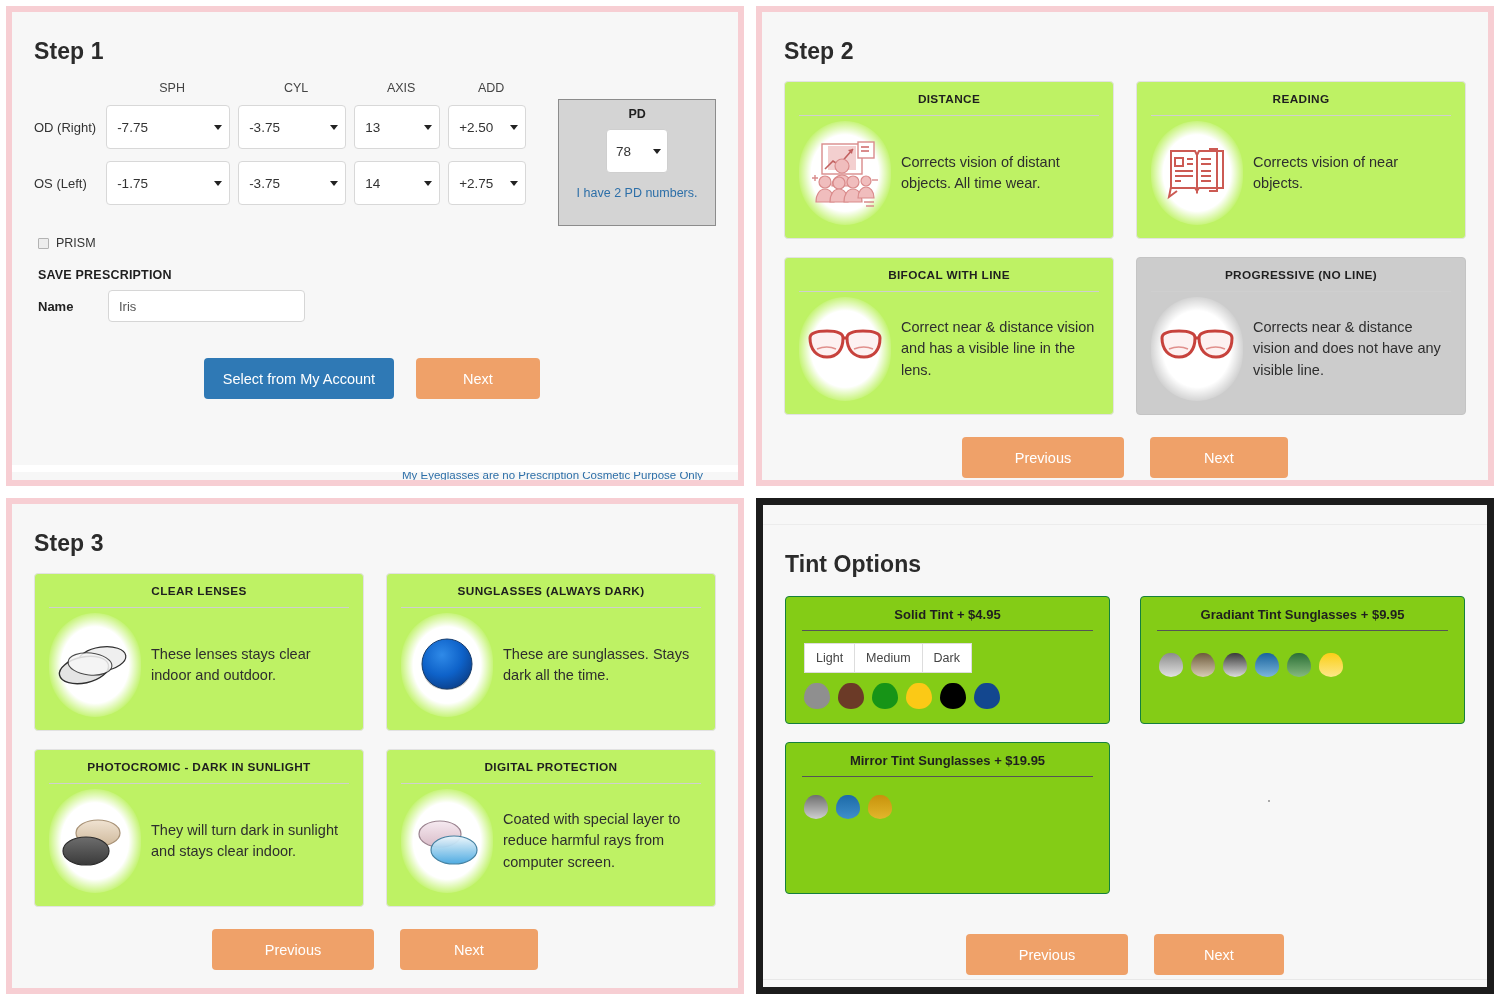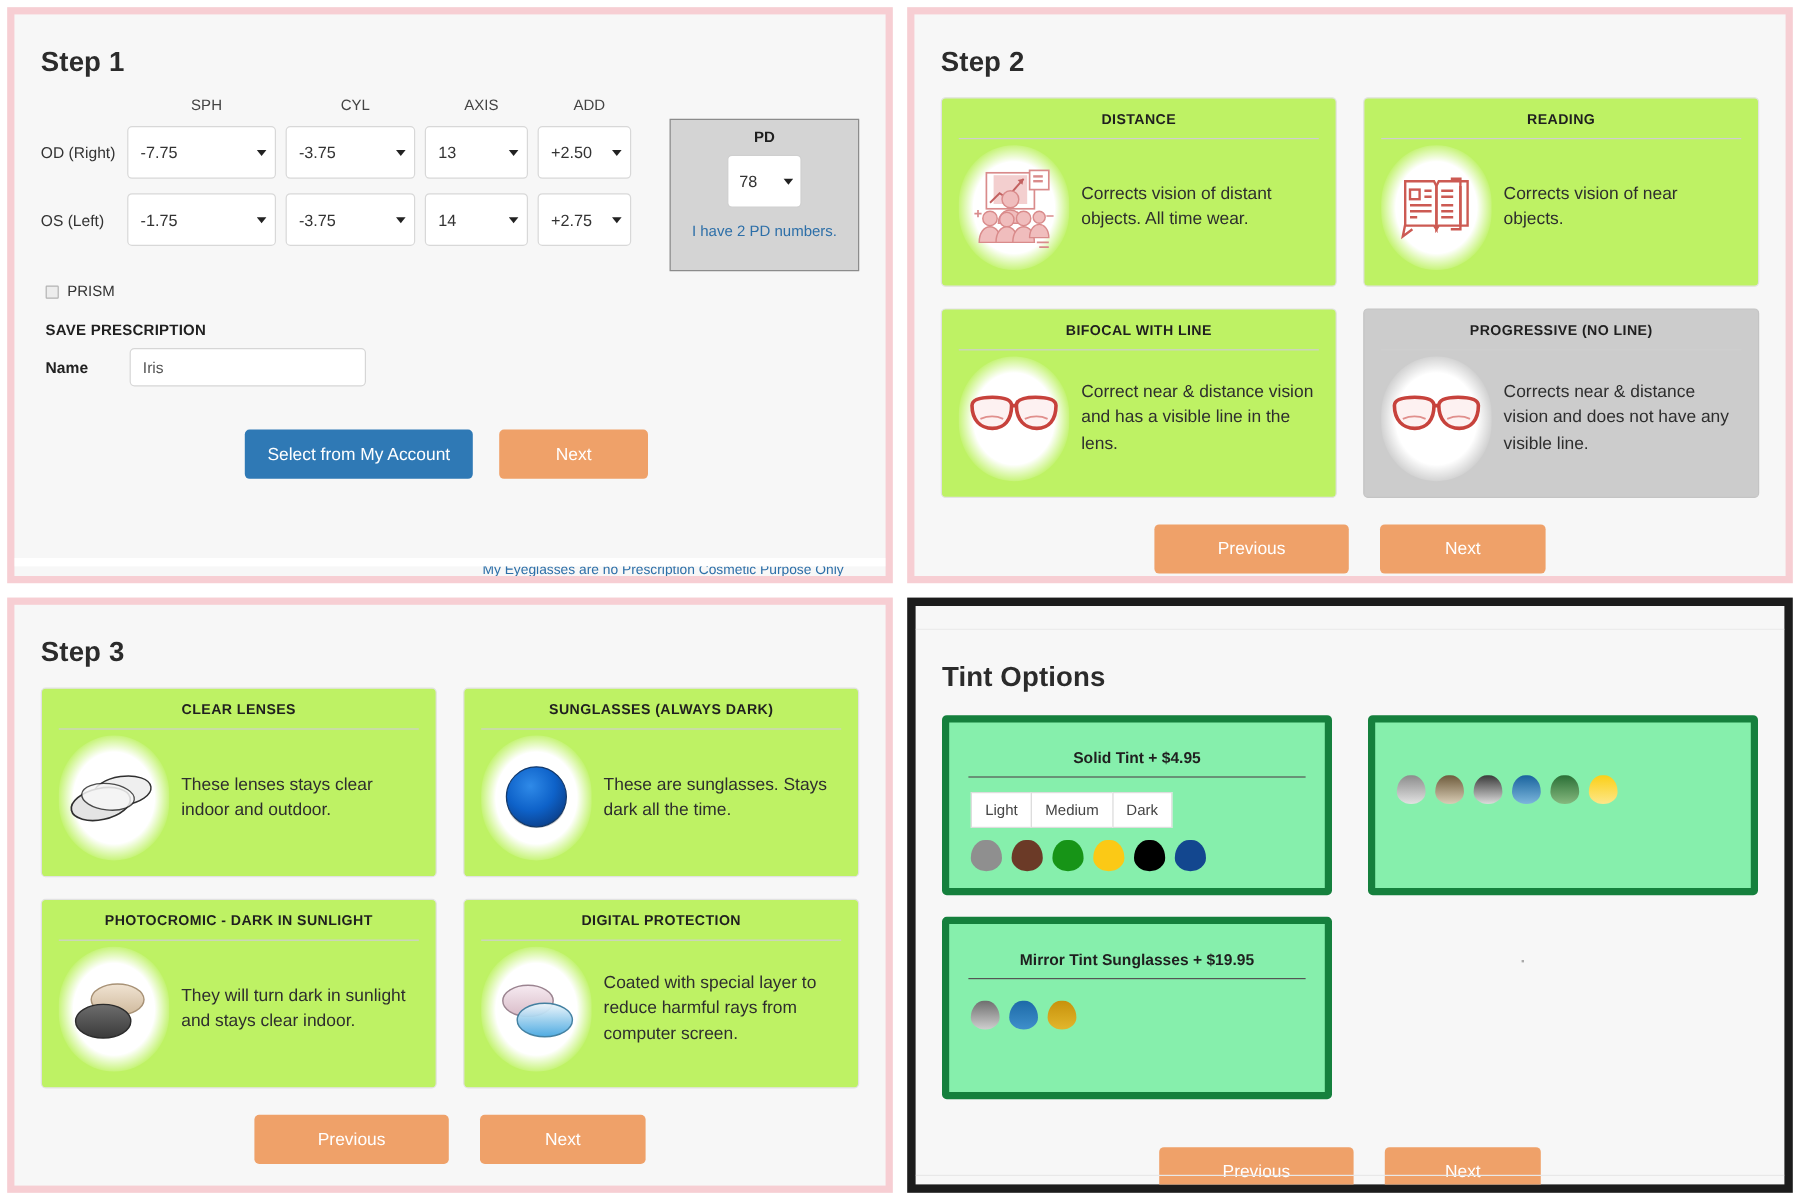--- a/index.html
+++ b/index.html
@@ -165,22 +165,22 @@
   .card-text { font-size:14.5px; line-height:1.45; color:#2e2e2e; }
 
   .nav-row { display:flex; justify-content:center; gap:26px; margin-top:22px; }
   .nav-row .btn { width:162px; height:41px; }
   .nav-row .btn.narrow { width:138px; }
 
   
   .tint-top-strip { height:10px; border-bottom:1px solid #ececec; margin:-6px -22px 0 -22px; }
   .tint-grid { display:grid; grid-template-columns:1fr 1fr; gap:18px 30px; }
   .tint-card {
-    background:#86efac;border:6px solid #15803d;border-radius:4px;
-    padding:22px 16px 14px 16px; min-height:128px;
+    background:#84cc16;border:1px solid #15803d;border-radius:4px;
+    padding:10px 16px 14px 16px; min-height:128px;
   }
   .tint-card.tall { min-height:152px; }
   .tint-title {
     text-align:center;font-size:13px;font-weight:bold;color:#1f1f1f;
     padding-bottom:8px;border-bottom:1px solid #555;margin-bottom:12px;
   }
   .seg { display:flex; margin:2px 0 10px 2px; }
   .seg-btn {
     border:1px solid #ddd; background:#fff; color:#444;
     font-size:12.5px; padding:7px 11px; font-family:"Liberation Sans", sans-serif;
@@ -523,20 +523,21 @@
               <div class="swatch" style="background:#8f8f8f"></div>
               <div class="swatch" style="background:#6b3a27"></div>
               <div class="swatch" style="background:#179417"></div>
               <div class="swatch" style="background:#fbc916"></div>
               <div class="swatch" style="background:#000000"></div>
               <div class="swatch" style="background:#13478f"></div>
             </div>
           </div>
 
           <div class="tint-card">
+            <div class="tint-title">Gradiant Tint Sunglasses + $9.95</div>
             <div class="swatches" style="margin-top:22px">
               <div class="swatch sm" style="background:linear-gradient(#8c8c8c,#e2e2e2)"></div>
               <div class="swatch sm" style="background:linear-gradient(#6e5b3c,#d9cdb6)"></div>
               <div class="swatch sm" style="background:linear-gradient(#3a3a3a,#dcdcdc)"></div>
               <div class="swatch sm" style="background:linear-gradient(#19639e,#7cb6dc)"></div>
               <div class="swatch sm" style="background:linear-gradient(#2b6f36,#86b97f)"></div>
               <div class="swatch sm" style="background:linear-gradient(#fbcf17,#fde789)"></div>
             </div>
           </div>
 

